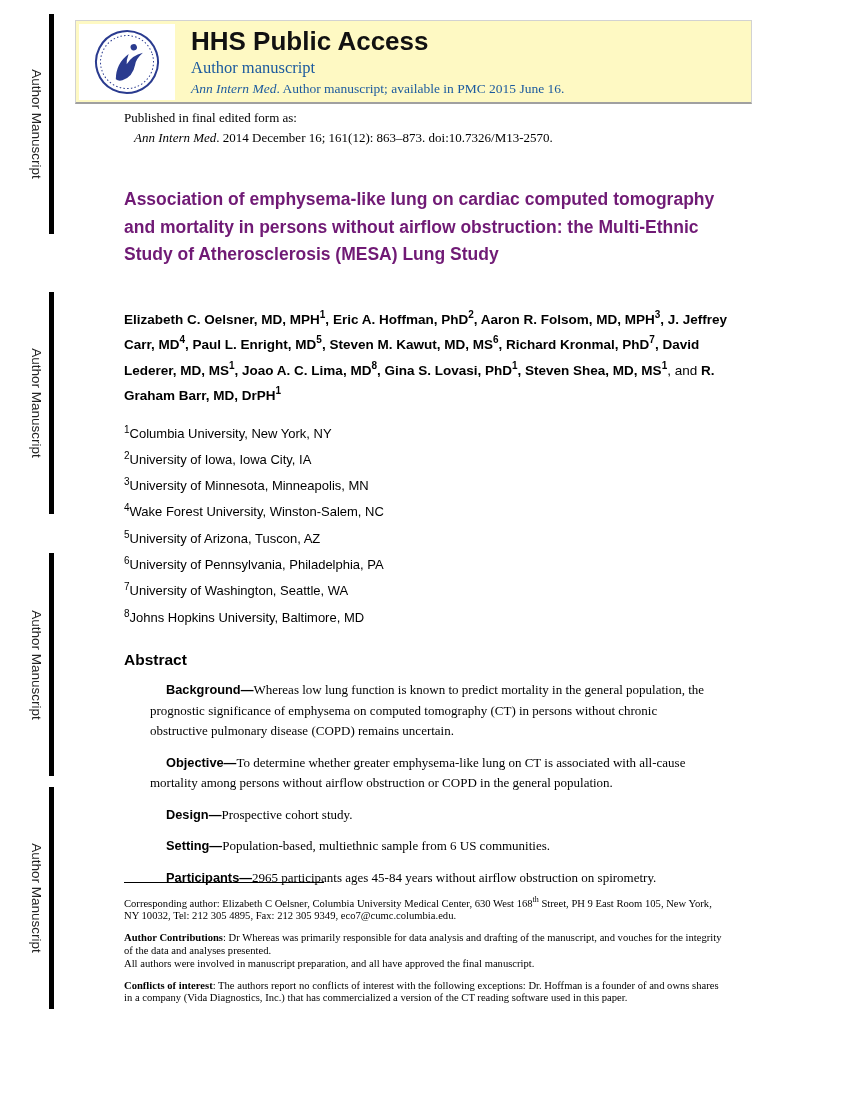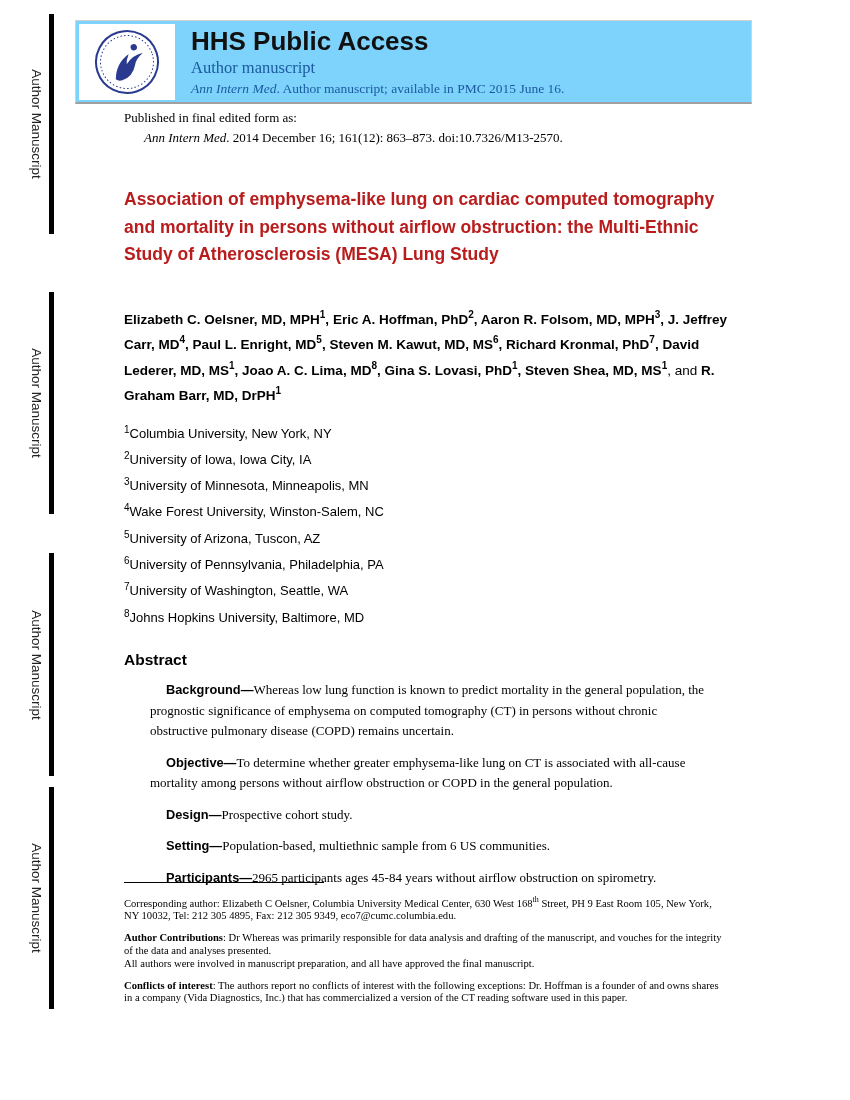--- a/index.html
+++ b/index.html
@@ -12,39 +12,39 @@
   .sb-block:nth-child(2){ top:292px; height:222px; }
   .sb-block:nth-child(3){ top:553px; height:223px; }
   .sb-block:nth-child(4){ top:787px; height:222px; }
   .sb-bar  { position:absolute; right:0; top:0; bottom:0; width:5px; background:#000; }
   .sb-text { position:absolute; right:10px; top:50%; transform:translateY(-50%);
              writing-mode:vertical-rl; font-family:"Liberation Sans", sans-serif;
              font-size:13.5px; color:#222; white-space:nowrap; }
 
   
   .header { position:absolute; left:75px; top:20px; width:677px; height:84px;
-            background:#7dd3fc; border:1px solid #d2d2d2; border-bottom:2px solid #a0a0a0;
+            background:#fef9c3; border:1px solid #d2d2d2; border-bottom:2px solid #a0a0a0;
             display:flex; }
   .logo-box { width:96px; height:76px; background:#fff; margin:3px 0 0 3px;
               display:flex; align-items:center; justify-content:center; flex:none; }
   .header-text { padding:5px 0 0 16px; }
   .h-title { font-family:"Liberation Sans", sans-serif; font-weight:bold; font-size:26px; color:#111; }
   .h-sub   { font-size:16.5px; color:#1b5a9e; margin-top:1px; }
   .h-cite  { font-size:13.5px; color:#1b5a9e; margin-top:3px; }
 
   .i { font-style:italic; }
   .b { font-weight:bold; }
 
   
   .main { position:absolute; left:124px; top:110px; width:632px; }
   .pub-line1 { font-size:13px; }
-  .pub-line2 { font-size:13px; margin:4px 0 0 20px; }
+  .pub-line2 { font-size:13px; margin:4px 0 0 10px; }
 
   .title { font-family:"Liberation Sans", sans-serif; font-size:17.5px; font-weight:bold;
-           line-height:27.5px; margin-top:40px; width:600px; color:#b91c1c; }
+           line-height:27.5px; margin-top:40px; width:600px; color:#701a75; }
 
   .authors { font-family:"Liberation Sans", sans-serif; font-size:13.5px; font-weight:normal;
              line-height:21px; margin-top:35px; width:608px; }
   .authors sup { font-size:10px; }
 
   .affiliations { margin-top:13px; }
   .aff { font-family:Liberation Sans, sans-serif; font-size:13px; line-height:22px; }
   .aff sup { font-size:10px; }
 
   .abstract-h { font-family:"Liberation Sans", sans-serif; font-size:15.5px; font-weight:bold;

